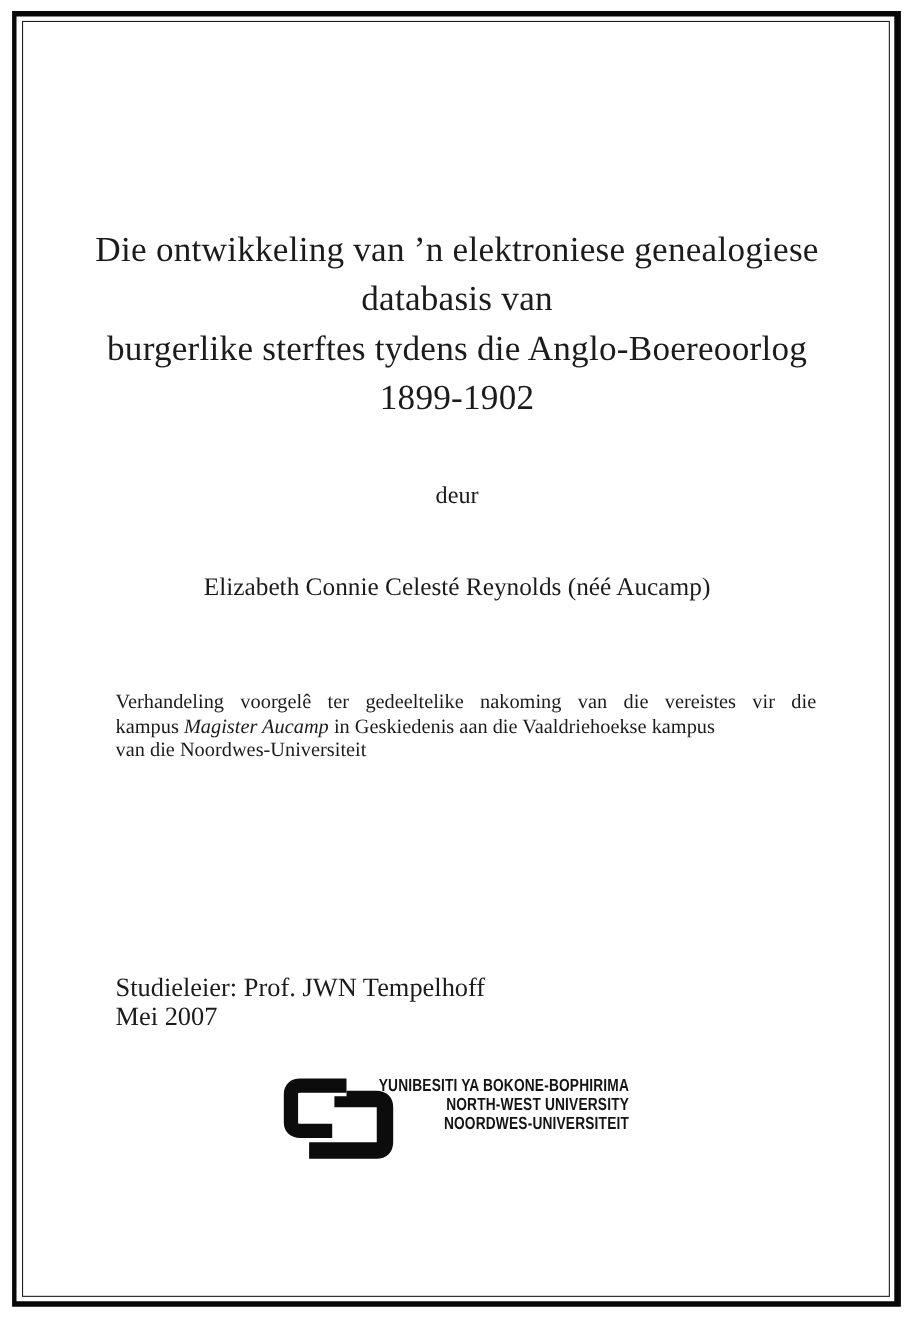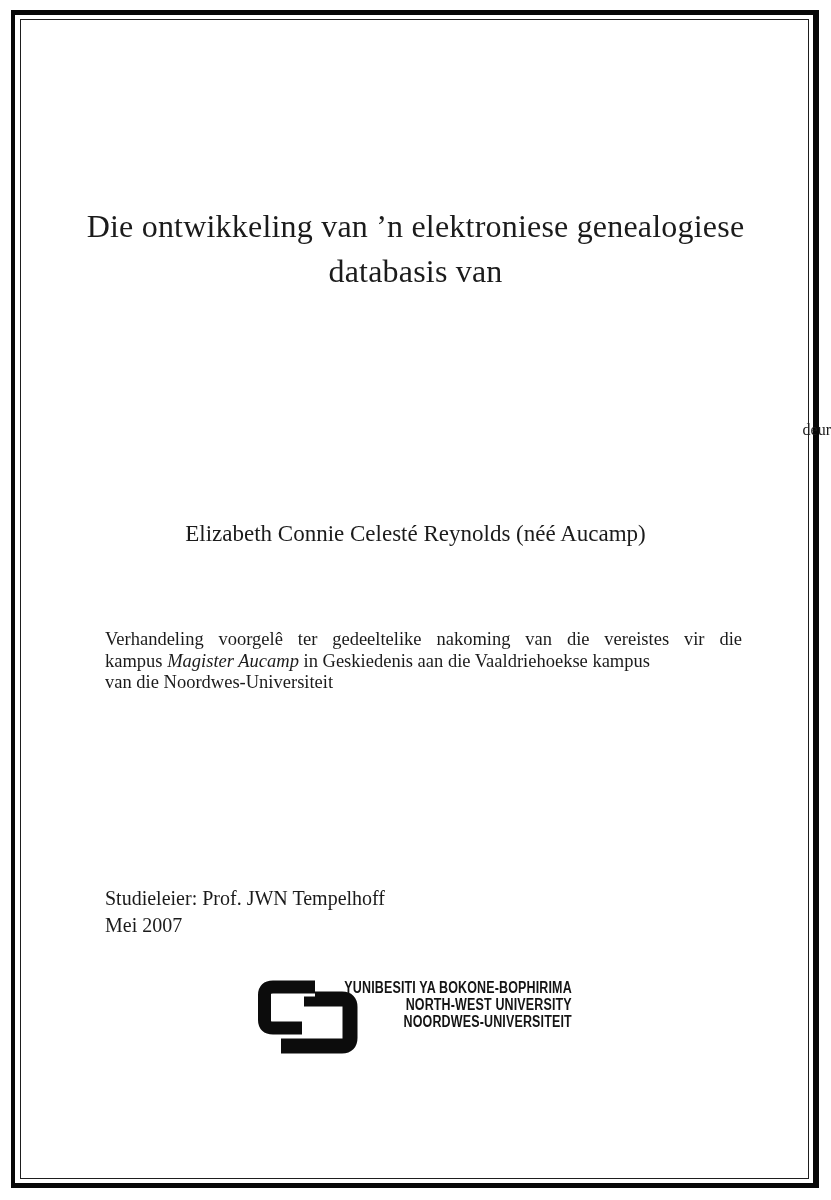--- a/index.html
+++ b/index.html
@@ -32,23 +32,23 @@
   .title-block {
     position: absolute;
     left: 60px; right: 60px; top: 204px;
     text-align: center;
     font-size: 32px;
     line-height: 45px;
     letter-spacing: 0.2px;
   }
   .byline {
     position: absolute;
-    left: 0; right: 0; top: 417px;
-    text-align: right;
-    font-size: 16px;
+    left: 0; right: 0; top: 437px;
+    text-align: center;
+    font-size: 22px;
     line-height: 26px;
   }
   .author-line {
     position: absolute;
     left: 0; right: 0; top: 518px;
     text-align: center;
     font-size: 23px;
     line-height: 32px;
   }
   .statement-block {
@@ -59,21 +59,21 @@
     line-height: 21.5px;
   }
   .statement-line1 {
     text-align: justify;
     text-align-last: justify;
   }
   .statement-block .italic { font-style: italic; }
   .supervisor-block {
     position: absolute;
     left: 105px; top: 885px;
-    font-size: 20px;
+    font-size: 24px;
     line-height: 27px;
   }
   
   .logo-mark {
     position: absolute;
     left: 257px; top: 978px;
     width: 101px; height: 78px;
   }
   .logo-text {
     position: absolute;
@@ -92,20 +92,21 @@
   }
 </style>
 </head>
 <body>
 
 <div class="frame-outer"></div>
 <div class="frame-inner"></div>
 
 <div class="title-block">
   <div>Die ontwikkeling van ’n elektroniese genealogiese databasis van</div>
+  <div>burgerlike sterftes tydens die Anglo-Boereoorlog 1899-1902</div>
 </div>
 
 <div class="byline">deur</div>
 
 <div class="author-line">Elizabeth Connie Celesté Reynolds (néé Aucamp)</div>
 
 <div class="statement-block">
   <div class="statement-line1">Verhandeling voorgelê ter gedeeltelike nakoming van die vereistes vir die</div>
   <div><span>kampus </span><span class="italic">Magister Aucamp</span><span> in Geskiedenis aan die Vaaldriehoekse kampus</span></div>
   <div>van die Noordwes-Universiteit</div>

